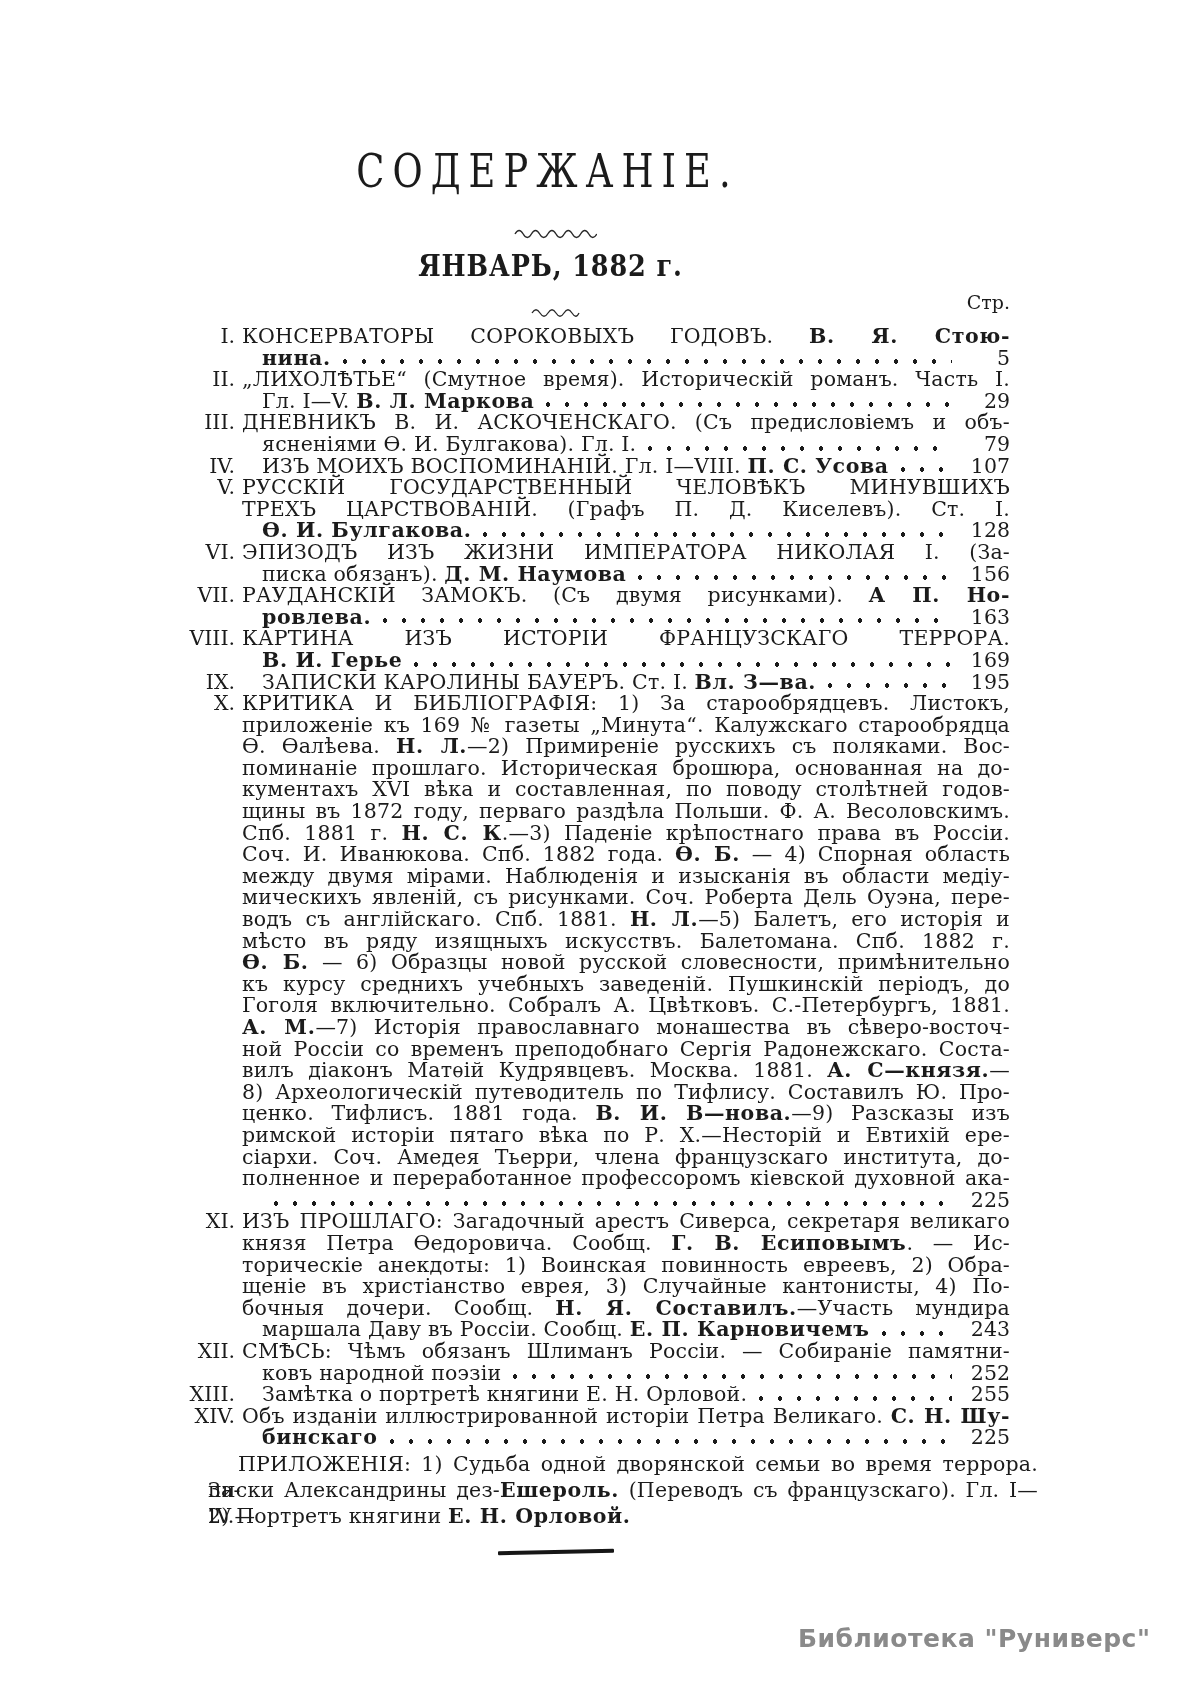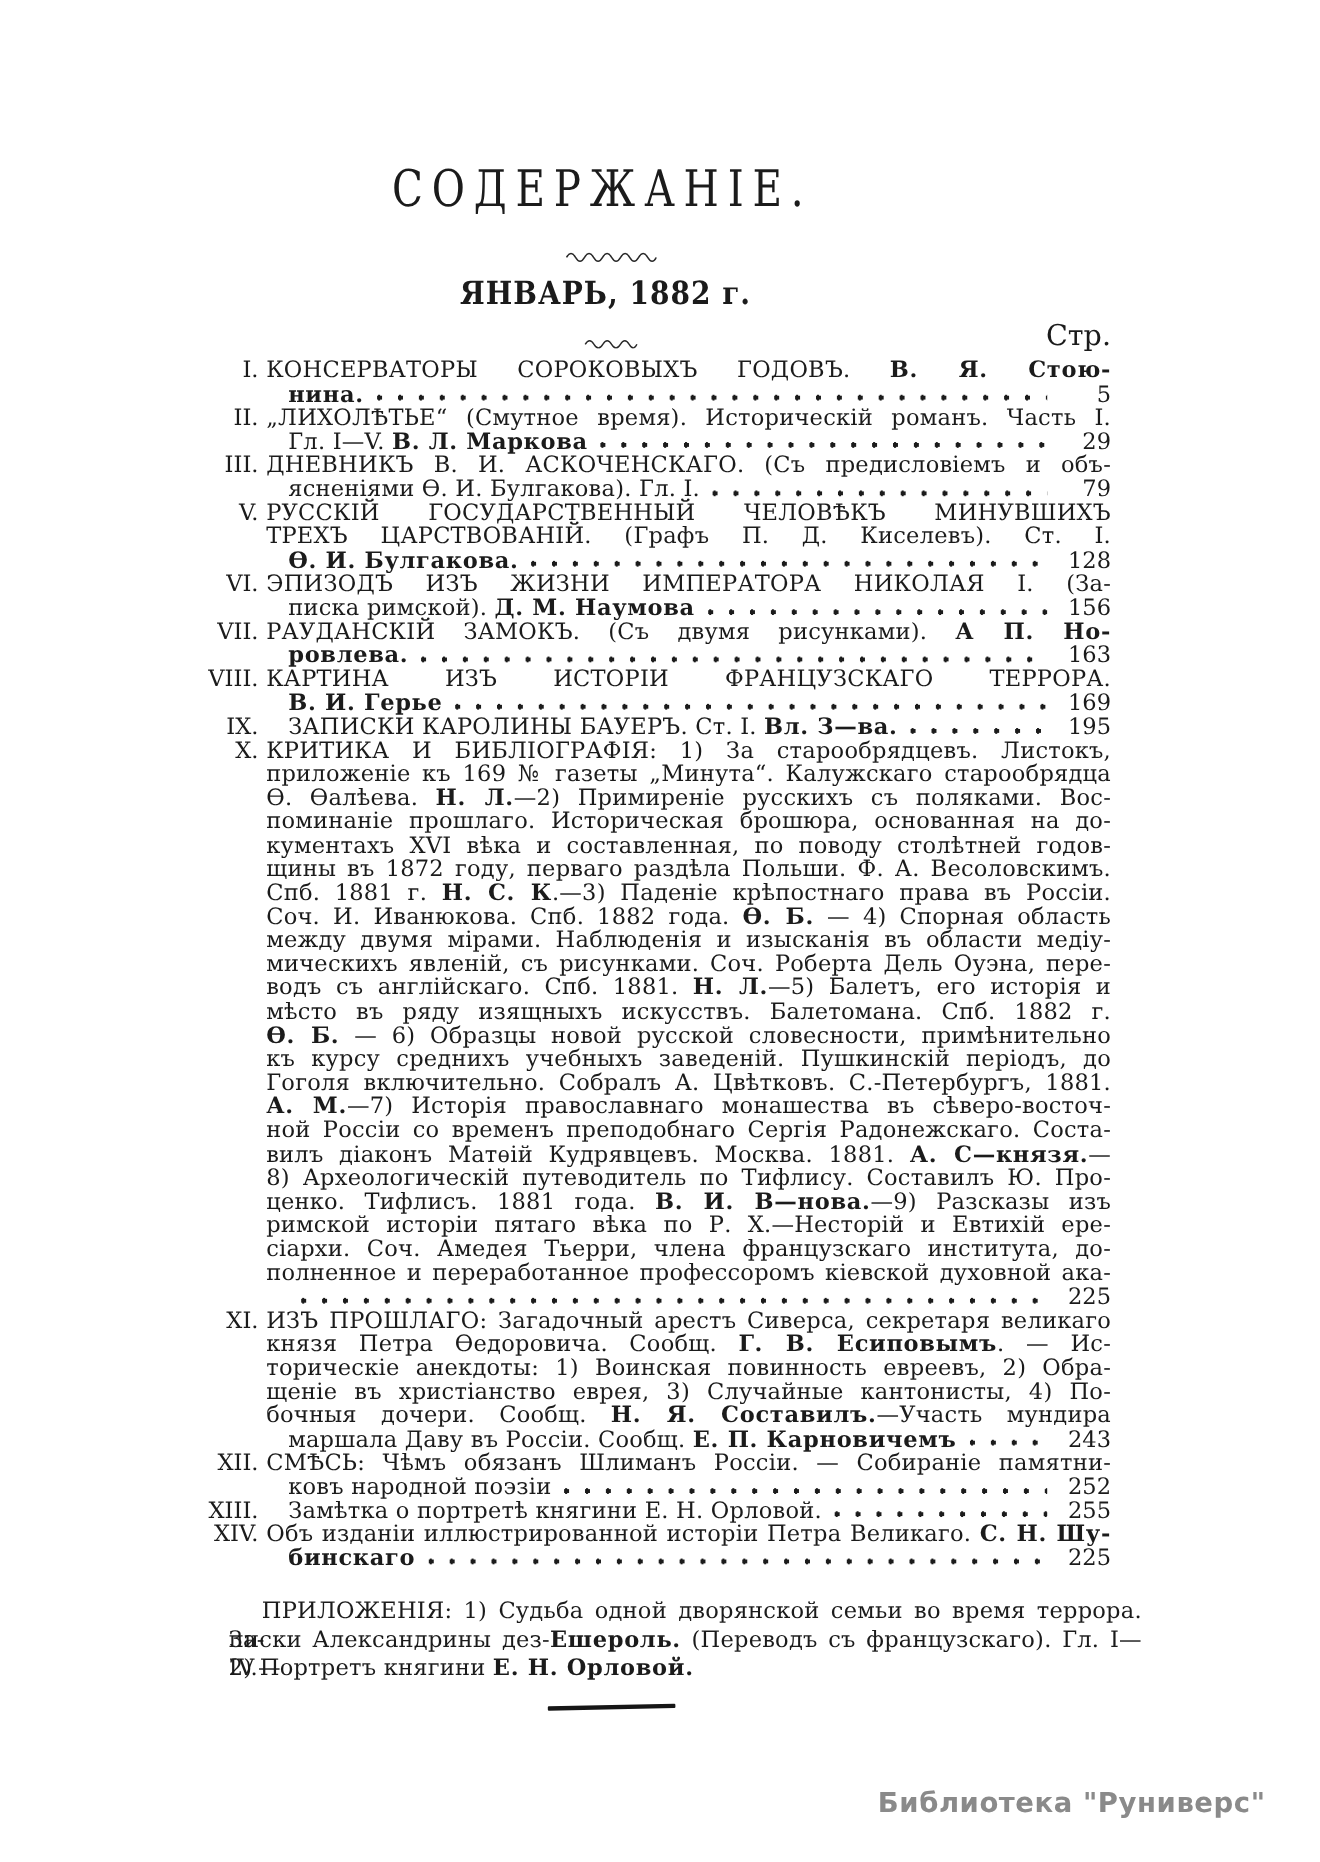--- a/index.html
+++ b/index.html
@@ -32,21 +32,21 @@
     position:absolute;top:251px;left:0;right:80px;
     text-align:center;
     font-weight:bold;
     font-size:29px;line-height:1.1;
     letter-spacing:1px;
     transform:scaleX(.88);transform-origin:45% 50%;
     white-space:nowrap;
   }
   .str-col{
     position:absolute;top:291px;right:0;
-    font-size:26px;
+    font-size:19px;
   }
   
   .toc{
     position:absolute;top:326px;left:0;width:830px;
     font-size:20.5px;
   }
   .toc .line{
     display:flex;
     height:21.6px;
     line-height:21.6px;
@@ -161,20 +161,28 @@
   </div>
         <div class="line">
     <span class="num"></span>
     <span class="body leader">
             <span class="txt"><span class="seg">ясненіями Ѳ. И. Булгакова). Гл. I.</span></span>
             <span class="dots"></span>
             <span class="pg">79</span>
           </span>
   </div>
         <div class="line">
+    <span class="num">IV.</span>
+    <span class="body leader">
+            <span class="txt"><span class="seg">ИЗЪ МОИХЪ ВОСПОМИНАНІЙ. Гл. I—VIII. </span><span class="seg b">П. С. Усова</span></span>
+            <span class="dots"></span>
+            <span class="pg">107</span>
+          </span>
+  </div>
+        <div class="line">
     <span class="num">V.</span>
     <span class="body fill"><span class="txt"><span class="seg">РУССКІЙ ГОСУДАРСТВЕННЫЙ ЧЕЛОВѢКЪ МИНУВШИХЪ</span></span></span>
   </div>
         <div class="line">
     <span class="num"></span>
     <span class="body fill"><span class="txt"><span class="seg">ТРЕХЪ ЦАРСТВОВАНІЙ. (Графъ П. Д. Киселевъ). Ст. I.</span></span></span>
   </div>
         <div class="line">
     <span class="num"></span>
     <span class="body leader">
@@ -183,21 +191,21 @@
             <span class="pg">128</span>
           </span>
   </div>
         <div class="line">
     <span class="num">VI.</span>
     <span class="body fill"><span class="txt"><span class="seg">ЭПИЗОДЪ ИЗЪ ЖИЗНИ ИМПЕРАТОРА НИКОЛАЯ I. (За-</span></span></span>
   </div>
         <div class="line">
     <span class="num"></span>
     <span class="body leader">
-            <span class="txt"><span class="seg">писка римской). </span><span class="seg b">Д. М. Наумова</span></span>
+            <span class="txt"><span class="seg">писка обязанъ). </span><span class="seg b">Д. М. Наумова</span></span>
             <span class="dots"></span>
             <span class="pg">156</span>
           </span>
   </div>
         <div class="line">
     <span class="num">VII.</span>
     <span class="body fill"><span class="txt"><span class="seg">РАУДАНСКІЙ ЗАМОКЪ. (Съ двумя рисунками). </span><span class="seg b">А П. Но-</span></span></span>
   </div>
         <div class="line">
     <span class="num"></span>

